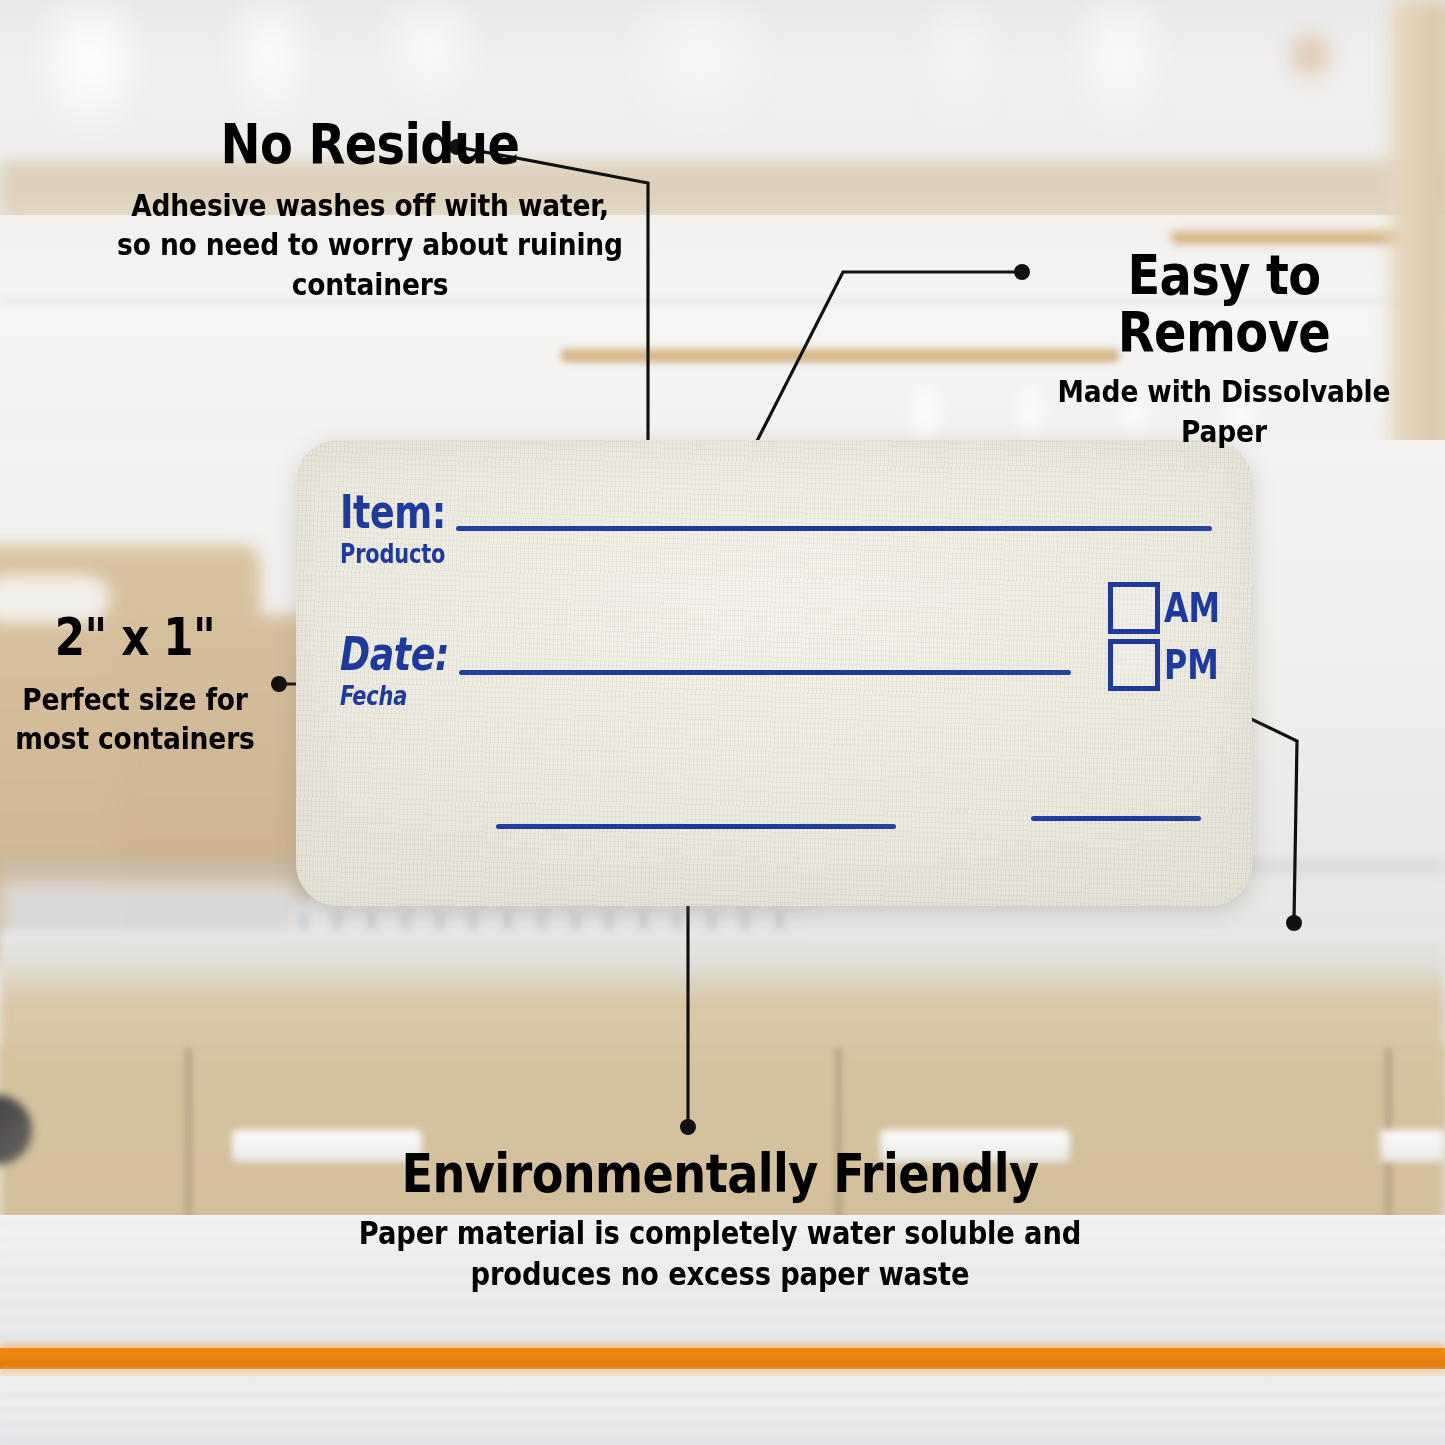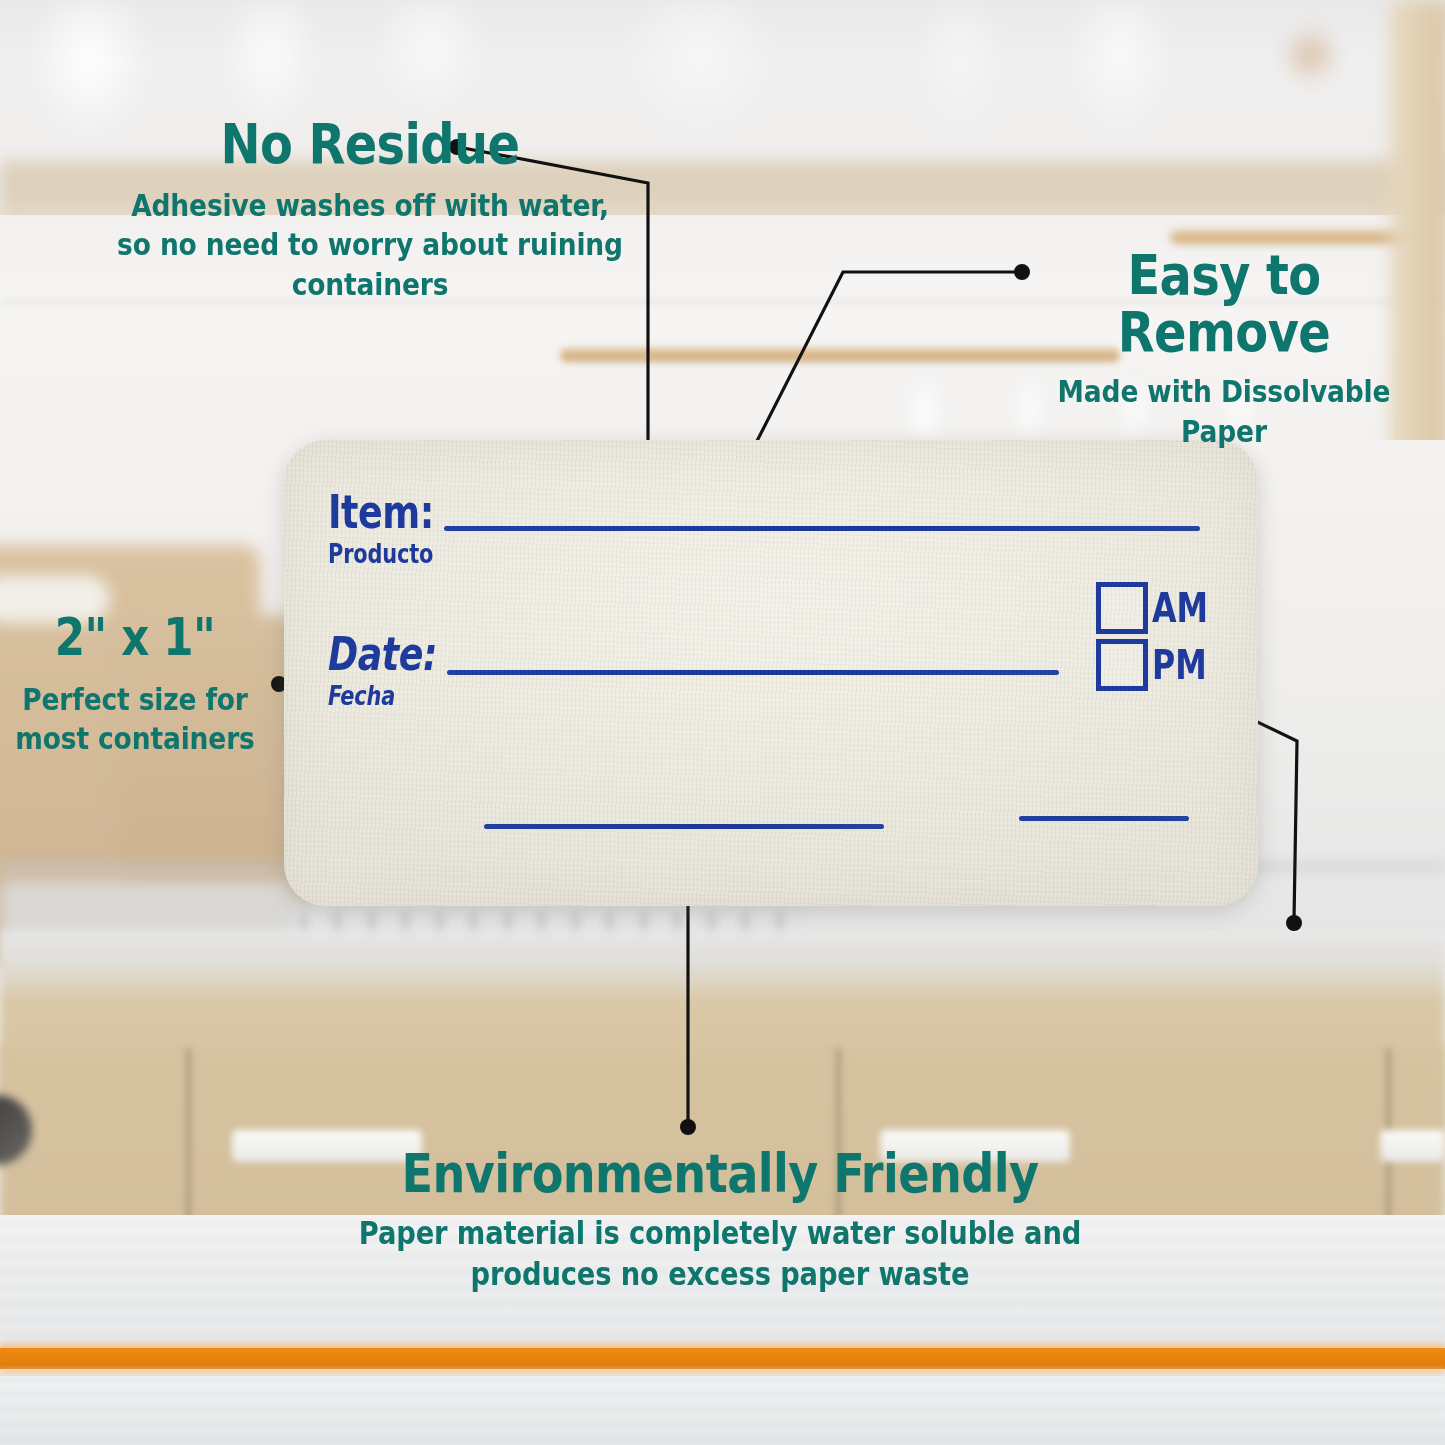--- a/index.html
+++ b/index.html
@@ -89,26 +89,25 @@
     background:linear-gradient(180deg,#eef0f1 0%,#e9ebed 60%,#e4e6e9 100%);}
   .bottom-grain{left:0;top:1378px;width:1445px;height:66px;
     background:repeating-linear-gradient(180deg, rgba(206,209,214,.35) 0 2px, rgba(255,255,255,0) 2px 15px);
     filter:blur(2px);}
 
   
   .leaders{position:absolute;inset:0;}
 
   
   .label{
-    position:absolute;left:284px;top:440px;width:956px;height:466px;
+    position:absolute;left:296px;top:440px;width:956px;height:466px;
     border-radius:42px;
     background:
       radial-gradient(ellipse 700px 300px at 50% 35%, #f4f2ea 0%, #eeece2 55%, #e8e5da 100%);
     box-shadow:0 6px 22px rgba(120,115,105,.28), inset 0 0 40px rgba(215,210,196,.45);
-    padding-left:18px;
   }
   .label-texture{
     position:absolute;inset:0;border-radius:42px;pointer-events:none;
     background:
       repeating-linear-gradient(92deg, rgba(188,182,166,.16) 0 1px, rgba(255,255,255,0) 1px 4px),
       repeating-linear-gradient(2deg, rgba(196,190,174,.12) 0 1px, rgba(255,255,255,0) 1px 5px);
     mix-blend-mode:multiply;opacity:.85;
   }
   .lb-blue{color:#1d3a9c;}
   .fld{position:absolute;}
@@ -124,21 +123,21 @@
   }
   .rule{position:absolute;height:5px;border-radius:3px;
     background:linear-gradient(90deg,#21409f,#1b3896 60%,#24449f);}
   .cbox{position:absolute;width:42px;height:42px;border:5px solid #1d3a9c;background:rgba(255,255,255,.15);}
   .cblab{position:absolute;
     font-family:"Liberation Sans Narrow","DejaVu Sans Condensed","Liberation Sans", sans-serif;
     font-weight:bold;font-size:40px;line-height:1;color:#1d3a9c;
     transform:scaleX(.88);transform-origin:left center;}
 
   
-  .callout{position:absolute;color:#0f766e;}
+  .callout{position:absolute;color:#000000;}
   .co-title{
     font-family:"Liberation Sans Narrow","DejaVu Sans Condensed","Liberation Sans", sans-serif;
     font-weight:bold;line-height:1.02;letter-spacing:-.6px;
     transform:scaleX(.95);transform-origin:left center;
   }
   .co-title.c{transform-origin:center center;}
   .co-body{
     font-family:"Liberation Sans Narrow","DejaVu Sans Condensed","Liberation Sans", sans-serif;
     font-weight:bold;line-height:1.27;letter-spacing:-.15px;
     transform:scaleX(.95);transform-origin:center center;

